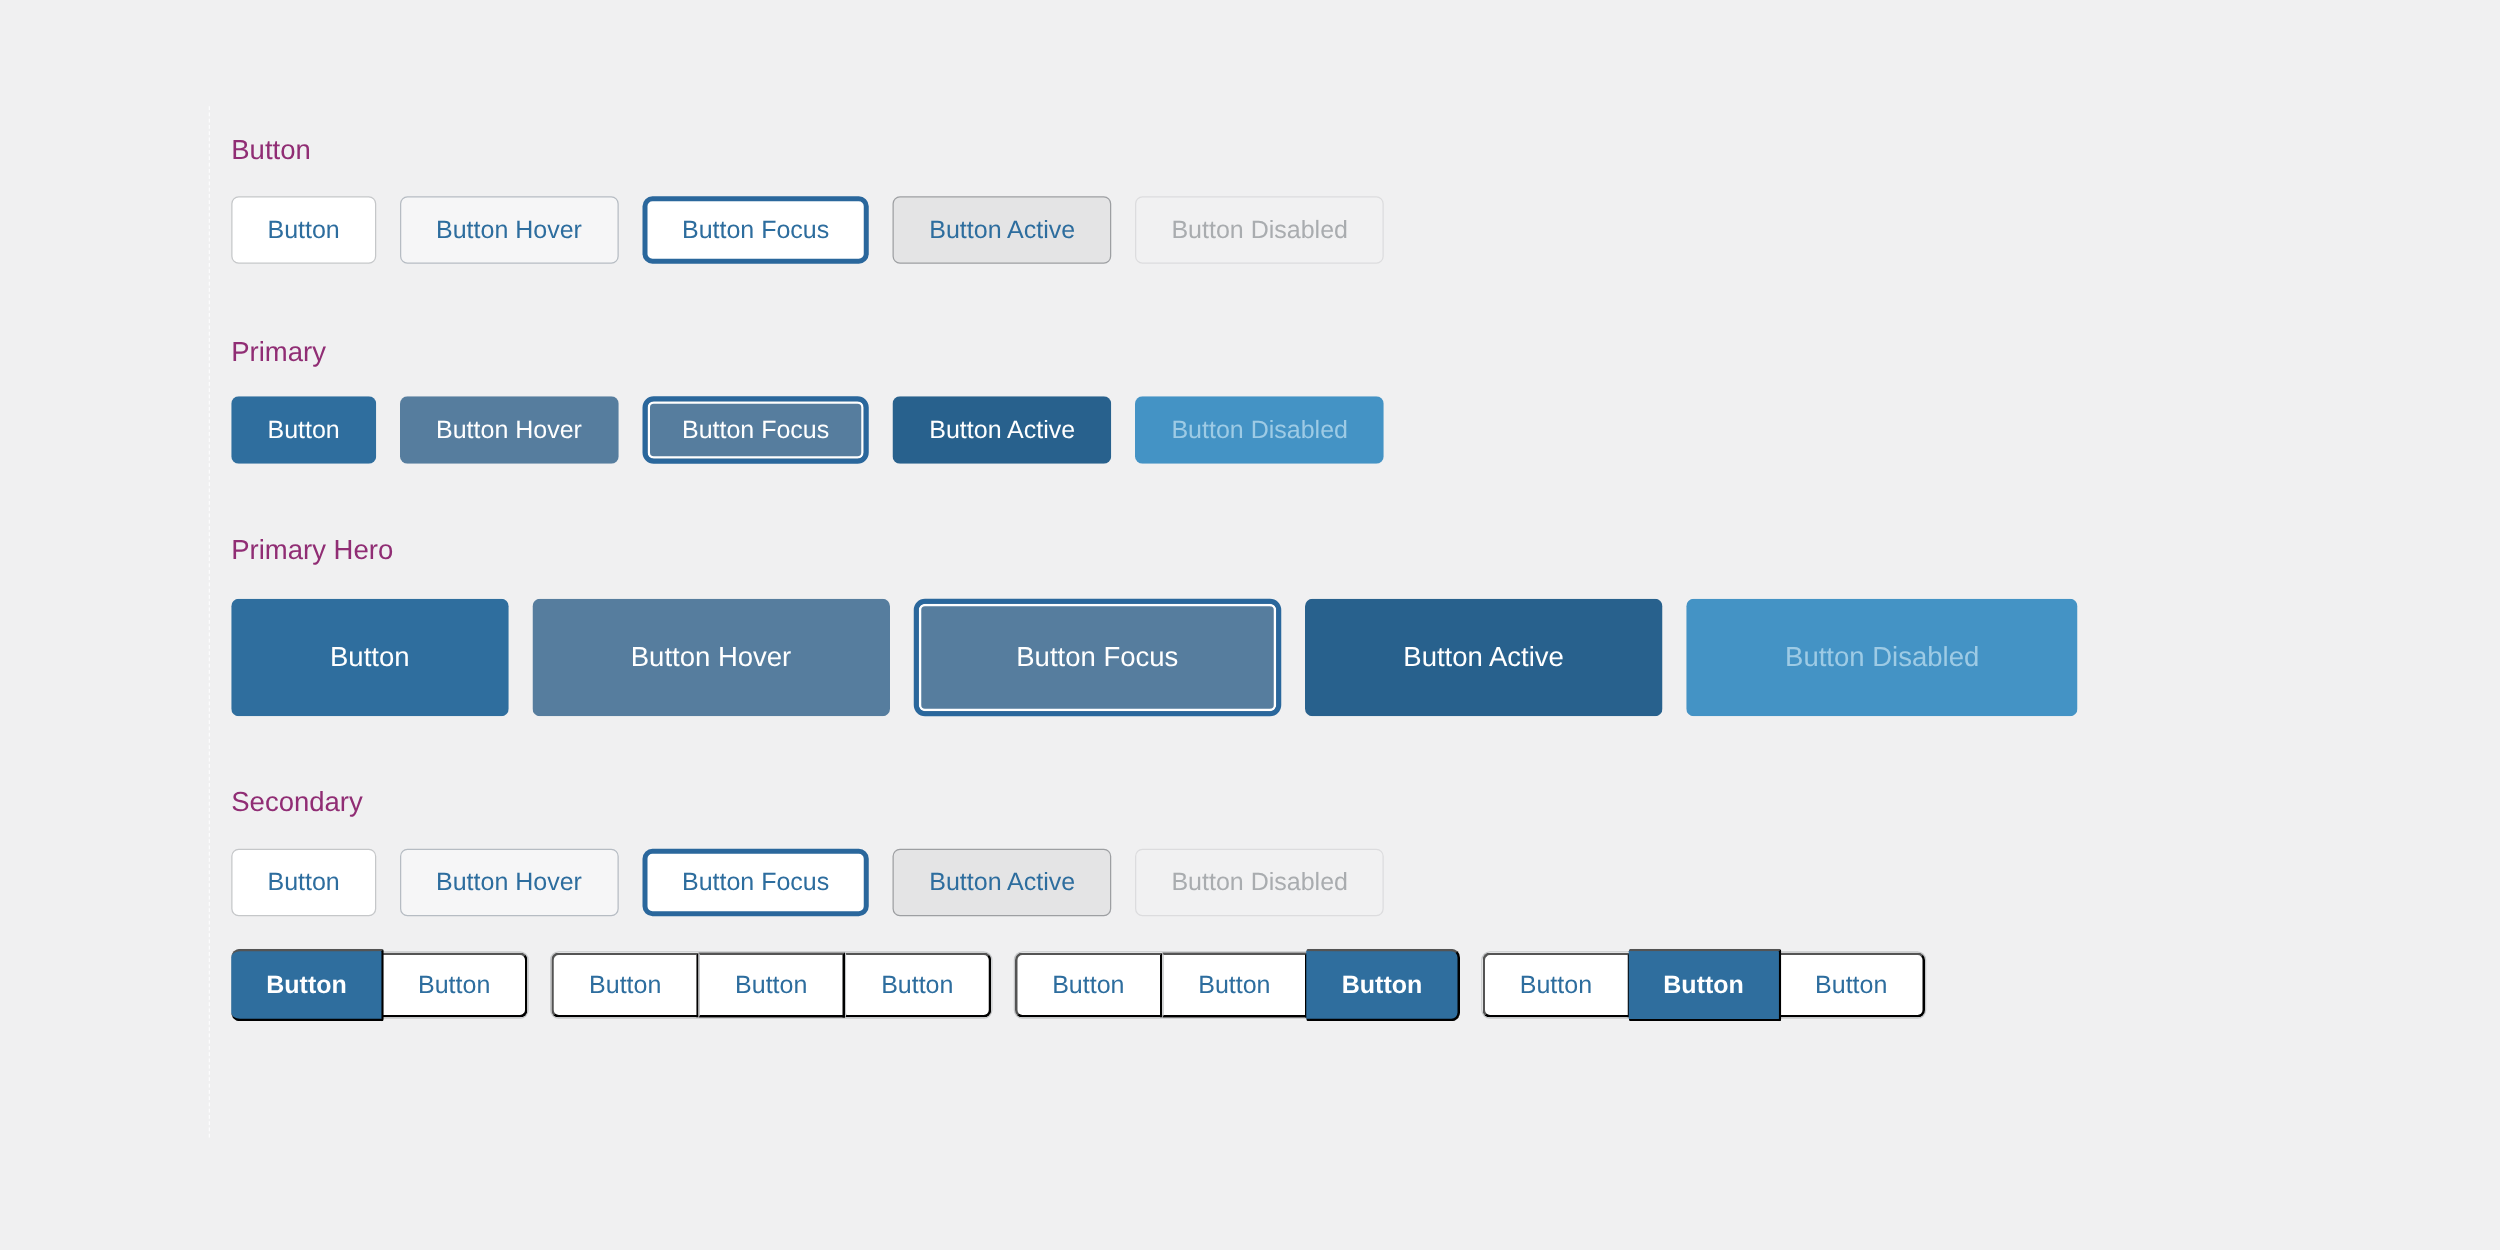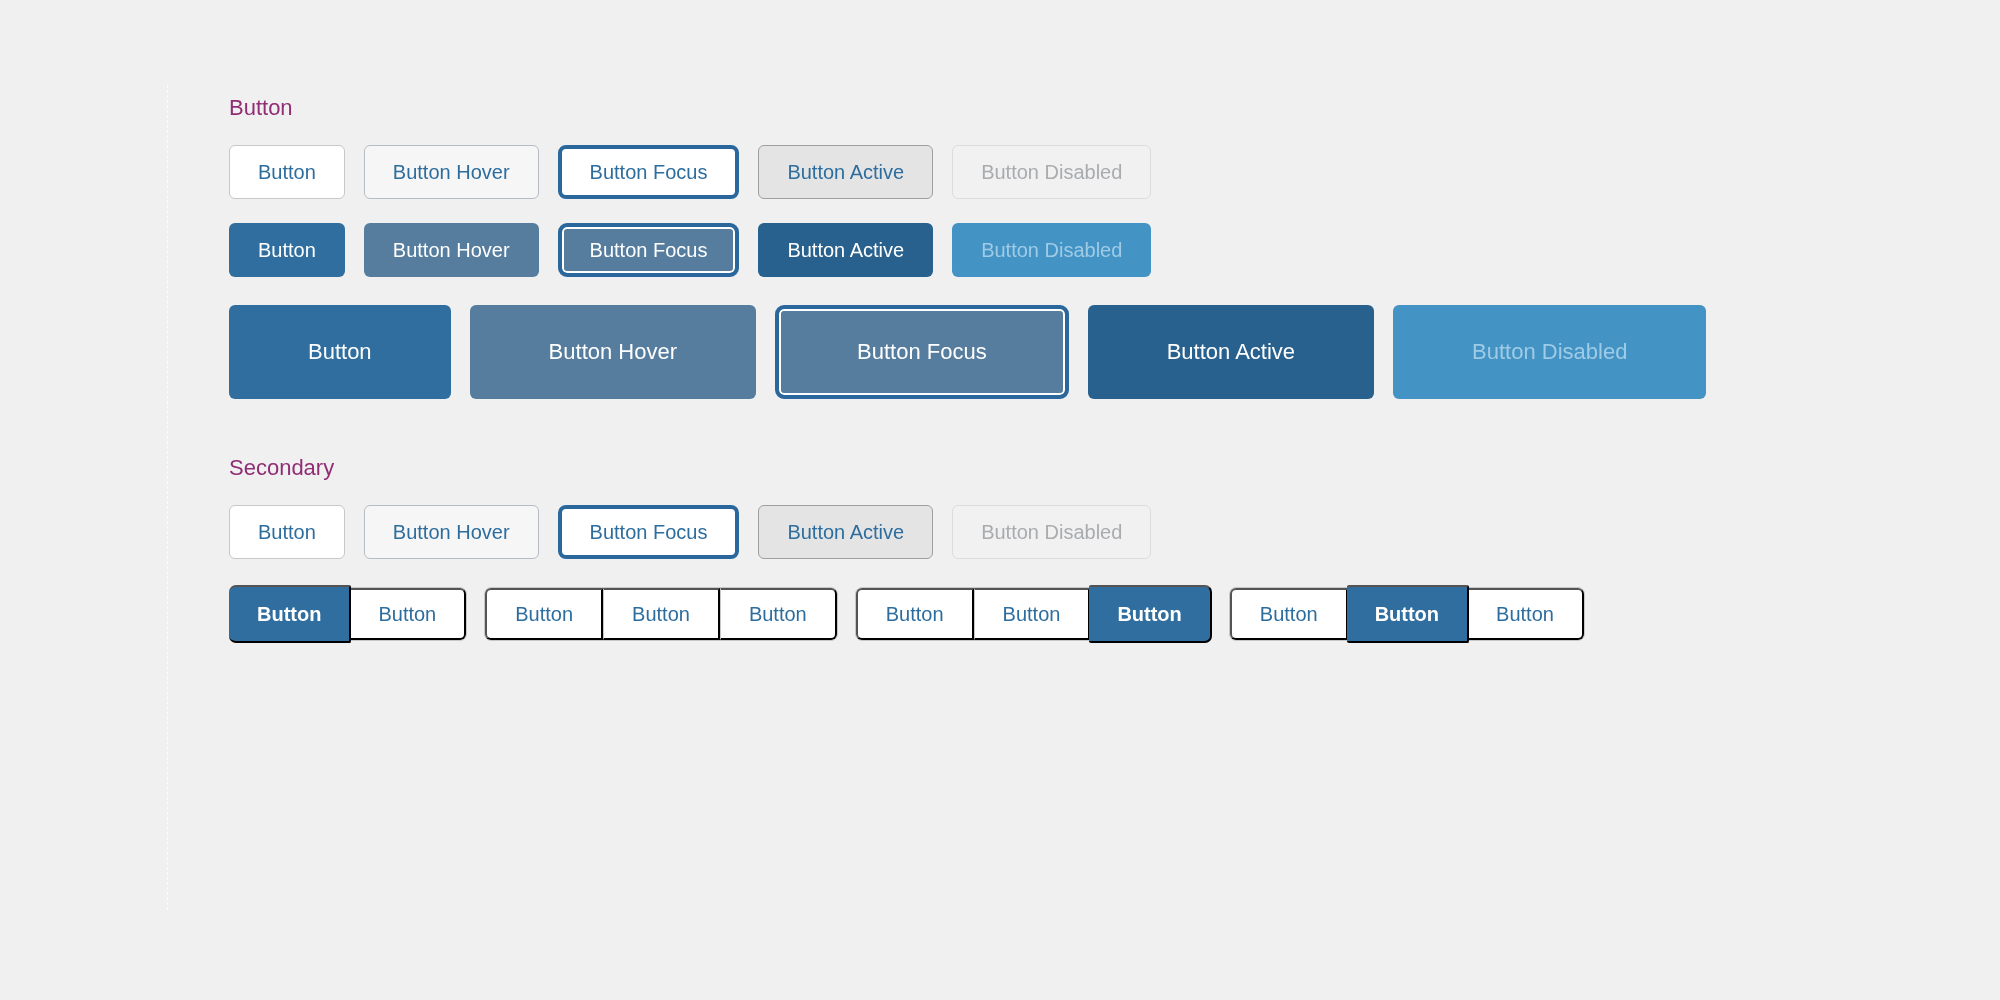--- a/index.html
+++ b/index.html
@@ -9,21 +9,21 @@
     font-family: "Liberation Sans", sans-serif;
     overflow: hidden;
   }
   .canvas { position: relative; width: 2000px; height: 1000px; }
 
   .divider-v {
     position: absolute; left: 167px; top: 85px; height: 825px; width: 0;
     border-left: 1px dashed #fcfcfd;
   }
 
-  .content { position: absolute; left: 185px; top: 0; margin-left: 44px; }
+  .content { position: absolute; left: 185px; top: 12px; }
 
   h2.sg-label {
     margin: 0; font-size: 22px; font-weight: 400; line-height: 22px;
     color: #902d74;
   }
   .s1 h2 { margin-top: 97px; }
   .s2 h2 { margin-top: 60px; }
   .s3 h2 { margin-top: 58px; }
   .s4 h2 { margin-top: 58px; }
   .s5 h2 { margin-top: 26px; }
@@ -100,30 +100,32 @@
       <div class="row">
         <button class="btn base-default">Button</button>
         <button class="btn base-hover">Button Hover</button>
         <button class="btn base-focus">Button Focus</button>
         <button class="btn base-active">Button Active</button>
         <button class="btn base-disabled">Button Disabled</button>
       </div>
     </section>
 
     <section class="s2">
+      <h2 class="sg-label">Primary</h2>
       <div class="row">
         <button class="btn pri-default">Button</button>
         <button class="btn pri-hover">Button Hover</button>
         <button class="btn pri-focus">Button Focus</button>
         <button class="btn pri-active">Button Active</button>
         <button class="btn pri-disabled">Button Disabled</button>
       </div>
     </section>
 
     <section class="s3">
+      <h2 class="sg-label">Primary Hero</h2>
       <div class="row">
         <button class="btn btn--hero pri-default">Button</button>
         <button class="btn btn--hero pri-hover">Button Hover</button>
         <button class="btn btn--hero pri-focus">Button Focus</button>
         <button class="btn btn--hero pri-active">Button Active</button>
         <button class="btn btn--hero pri-disabled">Button Disabled</button>
       </div>
     </section>
 
     <section class="s4">

